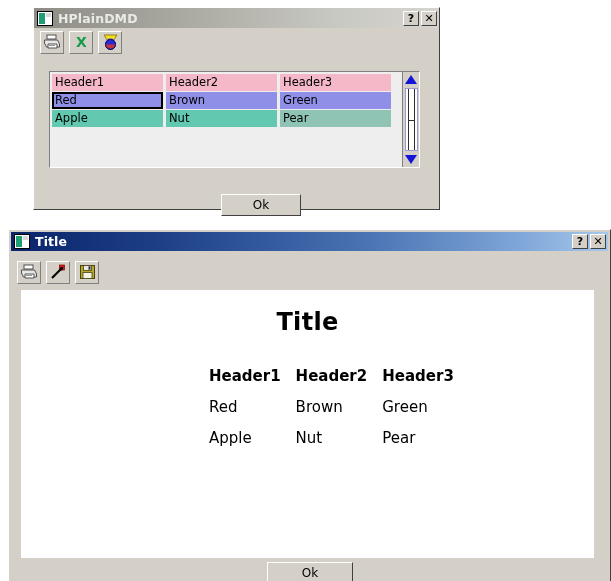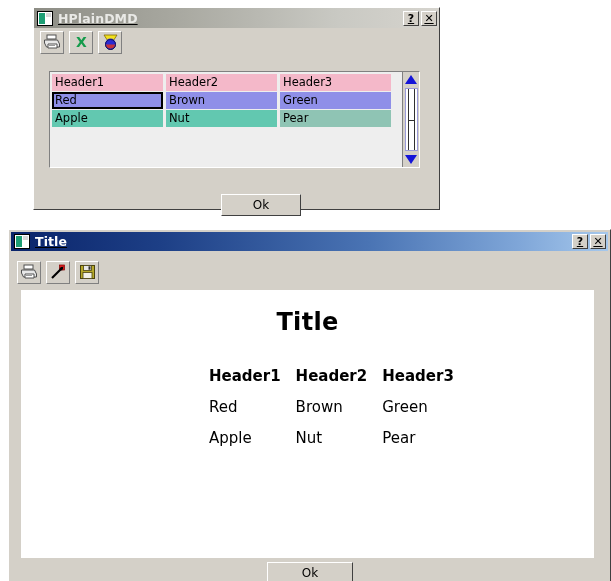--- a/index.html
+++ b/index.html
@@ -17,21 +17,20 @@
   }
 
   
   .window {
     position: absolute;
     background: #d4d0c8;
     box-sizing: border-box;
   }
   .win-outer-border {
     border: 1px solid #404040;
-    text-decoration: underline;
   }
 
   .titlebar {
     height: 20px;
     display: flex;
     align-items: center;
     padding: 0 2px 0 3px;
     box-sizing: border-box;
     position: relative;
   }

